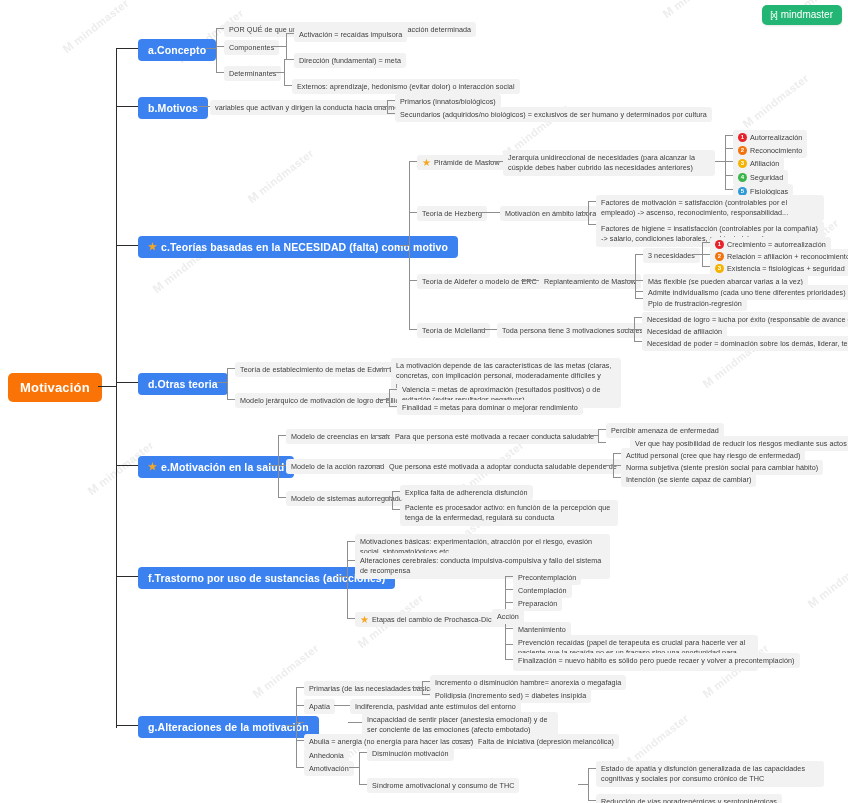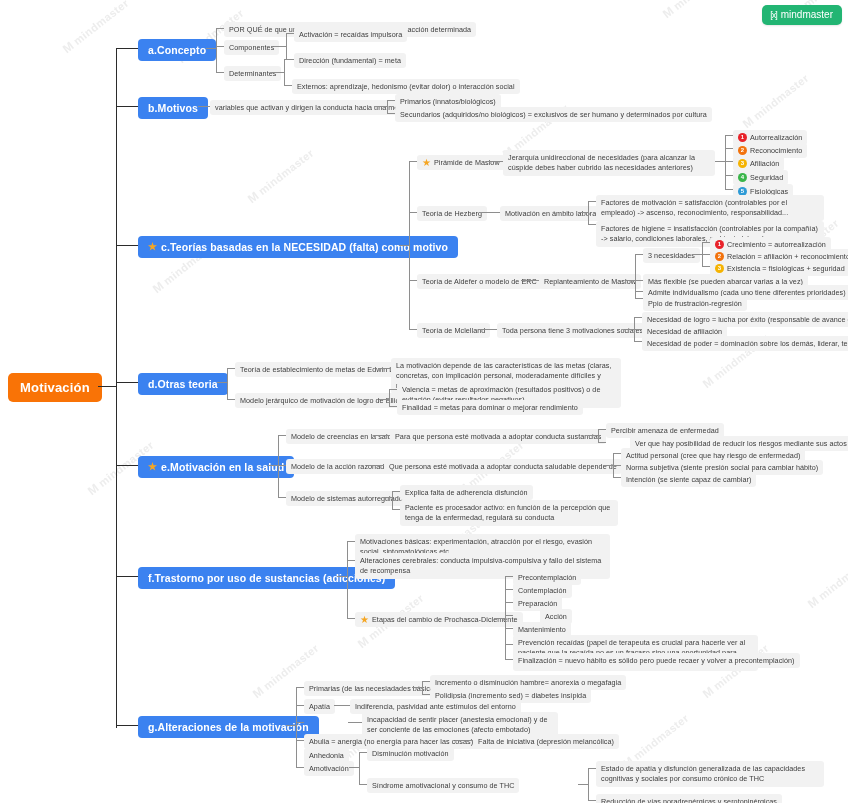--- a/index.html
+++ b/index.html
@@ -304,21 +304,21 @@
     <span>e.Motivación en la salud</span>
   </div>
   <div class="gl glh" style="left:268px;top:465px;width:10px;"></div>
   <div class="gl glv" style="left:278px;top:435px;height:62px;"></div>
   <div class="gl glh" style="left:278px;top:435px;width:8px;"></div>
   <div class="gl glh" style="left:278px;top:465px;width:8px;"></div>
   <div class="gl glh" style="left:278px;top:497px;width:8px;"></div>
 
   <div class="leaf nowrap" style="left:286px;top:429px;"><span>Modelo de creencias en la salud</span></div>
   <div class="gl glh" style="left:374px;top:435px;width:16px;"></div>
-  <div class="leaf nowrap" style="left:390px;top:429px;"><span>Para que persona esté motivada a adoptar conducta sustancias</span></div>
+  <div class="leaf nowrap" style="left:390px;top:429px;"><span>Para que persona esté motivada a recaer conducta saludable</span></div>
   <div class="gl glh" style="left:588px;top:435px;width:10px;"></div>
   <div class="gl glv" style="left:598px;top:429px;height:13px;"></div>
   <div class="gl glh" style="left:598px;top:429px;width:8px;"></div>
   <div class="gl glh" style="left:598px;top:442px;width:8px;"></div>
   <div class="leaf nowrap" style="left:606px;top:423px;"><span>Percibir amenaza de enfermedad</span></div>
   <div class="leaf nowrap" style="left:630px;top:436px;"><span>Ver que hay posibilidad de reducir los riesgos mediante sus actos</span></div>
 
   <div class="leaf nowrap" style="left:286px;top:459px;"><span>Modelo de la acción razonada</span></div>
   <div class="gl glh" style="left:368px;top:465px;width:16px;"></div>
   <div class="leaf nowrap" style="left:384px;top:459px;"><span>Que persona esté motivada a adoptar conducta saludable depende de</span></div>
@@ -360,21 +360,21 @@
   <div class="gl glh" style="left:505px;top:576px;width:8px;"></div>
   <div class="gl glh" style="left:505px;top:589px;width:8px;"></div>
   <div class="gl glh" style="left:505px;top:602px;width:8px;"></div>
   <div class="gl glh" style="left:505px;top:615px;width:8px;"></div>
   <div class="gl glh" style="left:505px;top:628px;width:8px;"></div>
   <div class="gl glh" style="left:505px;top:644px;width:8px;"></div>
   <div class="gl glh" style="left:505px;top:659px;width:8px;"></div>
   <div class="leaf nowrap" style="left:513px;top:570px;"><span>Precontemplación</span></div>
   <div class="leaf nowrap" style="left:513px;top:583px;text-align:center;"><span>Contemplación</span></div>
   <div class="leaf nowrap" style="left:513px;top:596px;"><span>Preparación</span></div>
-  <div class="leaf nowrap" style="left:540px;top:609px;"><span>Acción</span></div>
+  <div class="leaf nowrap" style="left:492px;top:609px;"><span>Acción</span></div>
   <div class="leaf nowrap" style="left:513px;top:622px;"><span>Mantenimiento</span></div>
   <div class="leaf" style="left:513px;top:635px;width:245px;"><span>Prevención recaídas (papel de terapeuta es crucial para hacerle ver al paciente que la recaída no es un fracaso sino una oportunidad para hacerte más fuerte)</span></div>
   <div class="leaf nowrap" style="left:513px;top:653px;"><span>Finalización = nuevo hábito es sólido pero puede recaer y volver a precontemplación)</span></div>
 
   <div class="branch" style="left:138px;top:716px;">
     <span>g.Alteraciones de la motivación</span>
   </div>
   <div class="gl glh" style="left:286px;top:725px;width:10px;"></div>
   <div class="gl glv" style="left:296px;top:687px;height:80px;"></div>
   <div class="gl glh" style="left:296px;top:687px;width:8px;"></div>

